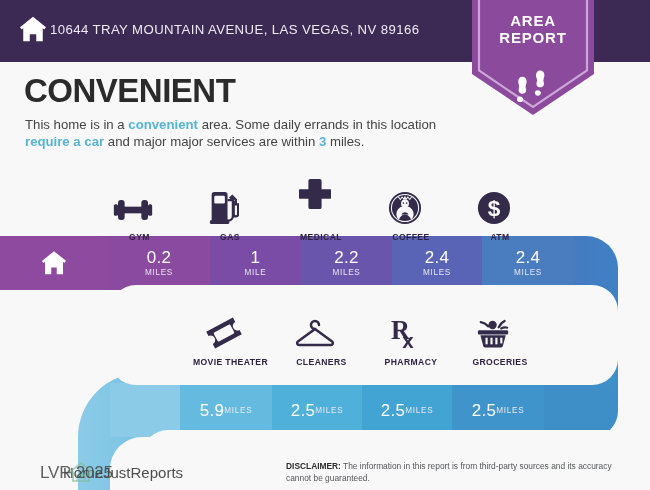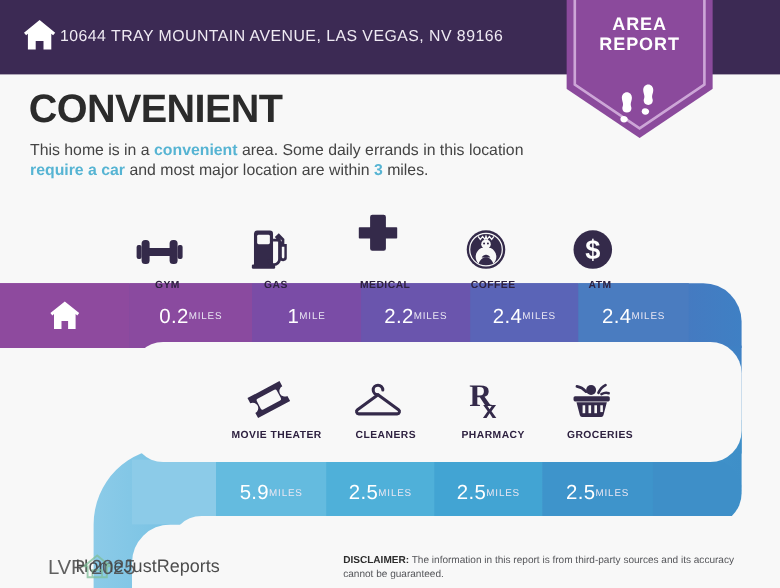--- a/index.html
+++ b/index.html
@@ -74,21 +74,21 @@
   
   .ribbon { position: absolute; left: 0; top: 230px; width: 650px; height: 260px; z-index: 1; }
 
   
   .band1 {
     position: absolute; left: 0; top: 236px;
     width: 618px; height: 54px;
     display: flex;
     z-index: 2;
   }
-  .band1 .cell { height: 54px; display:flex; flex-direction:row; align-items:center; justify-content:center; }
+  .band1 .cell { height: 54px; display:flex; flex-direction:column; align-items:center; justify-content:center; }
 
   .band2 {
     position: absolute; left: 110px; top: 383px;
     width: 508px; height: 54px;
     display: flex;
     z-index: 2;
   }
   .band2 .cell { height: 54px; display:flex; flex-direction:row; align-items:center; justify-content:center; }
 
   .val {
@@ -389,21 +389,21 @@
         <path d="M65.4 90.2c-1.5 0-2.6 1-2.6 2.6 0 1.7 1.2 2.9 3 2.9 1.9 0 3.1-1.1 3.1-2.7 0-1.7-1.2-2.8-3.5-2.8Z"></path>
       </g>
     </svg>
     <div class="badge-label">
       <div>AREA</div>
       <div>REPORT</div>
     </div>
   </div>
 
   <div class="title">CONVENIENT</div>
-  <div class="subtitle"><span>This home is in a </span><span class="hl">convenient</span><span> area. Some daily errands in this location </span><span class="hl">require a car</span><span> and most major location are within </span><span class="hl">3</span><span> miles.</span></div>
+  <div class="subtitle"><span>This home is in a </span><span class="hl">convenient</span><span> area. Some daily errands in this location </span><span class="hl">require a car</span><span> and major major services are within </span><span class="hl">3</span><span> miles.</span></div>
 
   <div class="disclaimer"><b>DISCLAIMER:</b><span> The information in this report is from third-party sources and its accuracy cannot be guaranteed.</span></div>
 
   <div class="watermark">
     <span class="wm-b">HomeJustReports</span>
     <svg class="wm-logo" width="26" height="22" viewBox="0 0 26 22">
       <path d="M13 2 2 11h3v9h16v-9h3Z" fill="none" stroke="#7fbf9a" stroke-width="1.6"></path>
       <path d="M9 20v-6h8v6" fill="none" stroke="#7fbf9a" stroke-width="1.4"></path>
     </svg>
     <span class="wm-a">LVR 2025</span>

